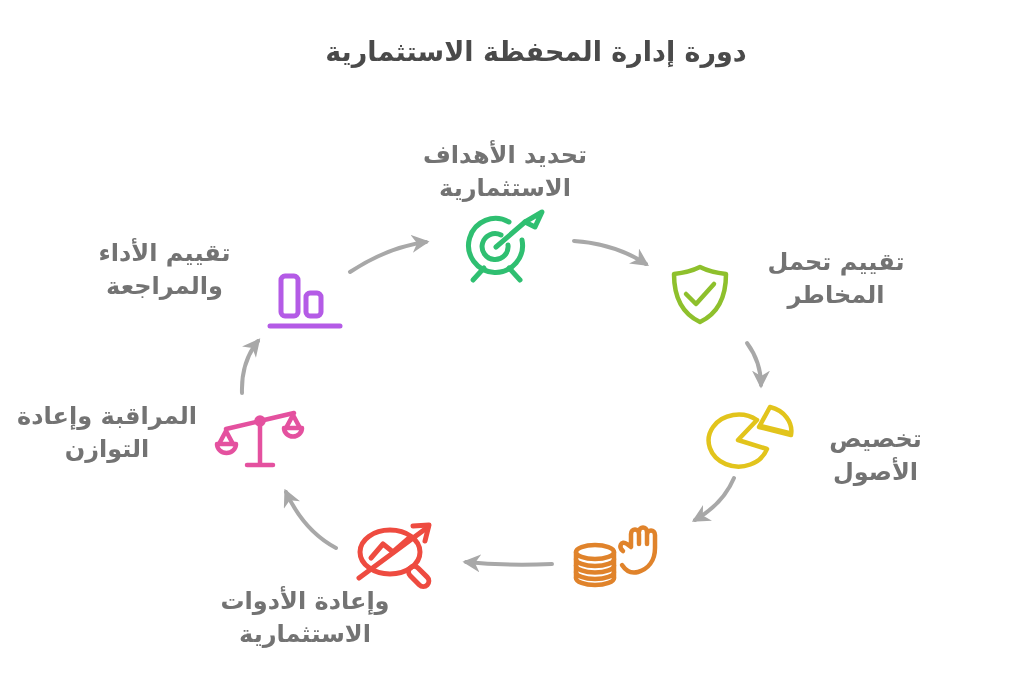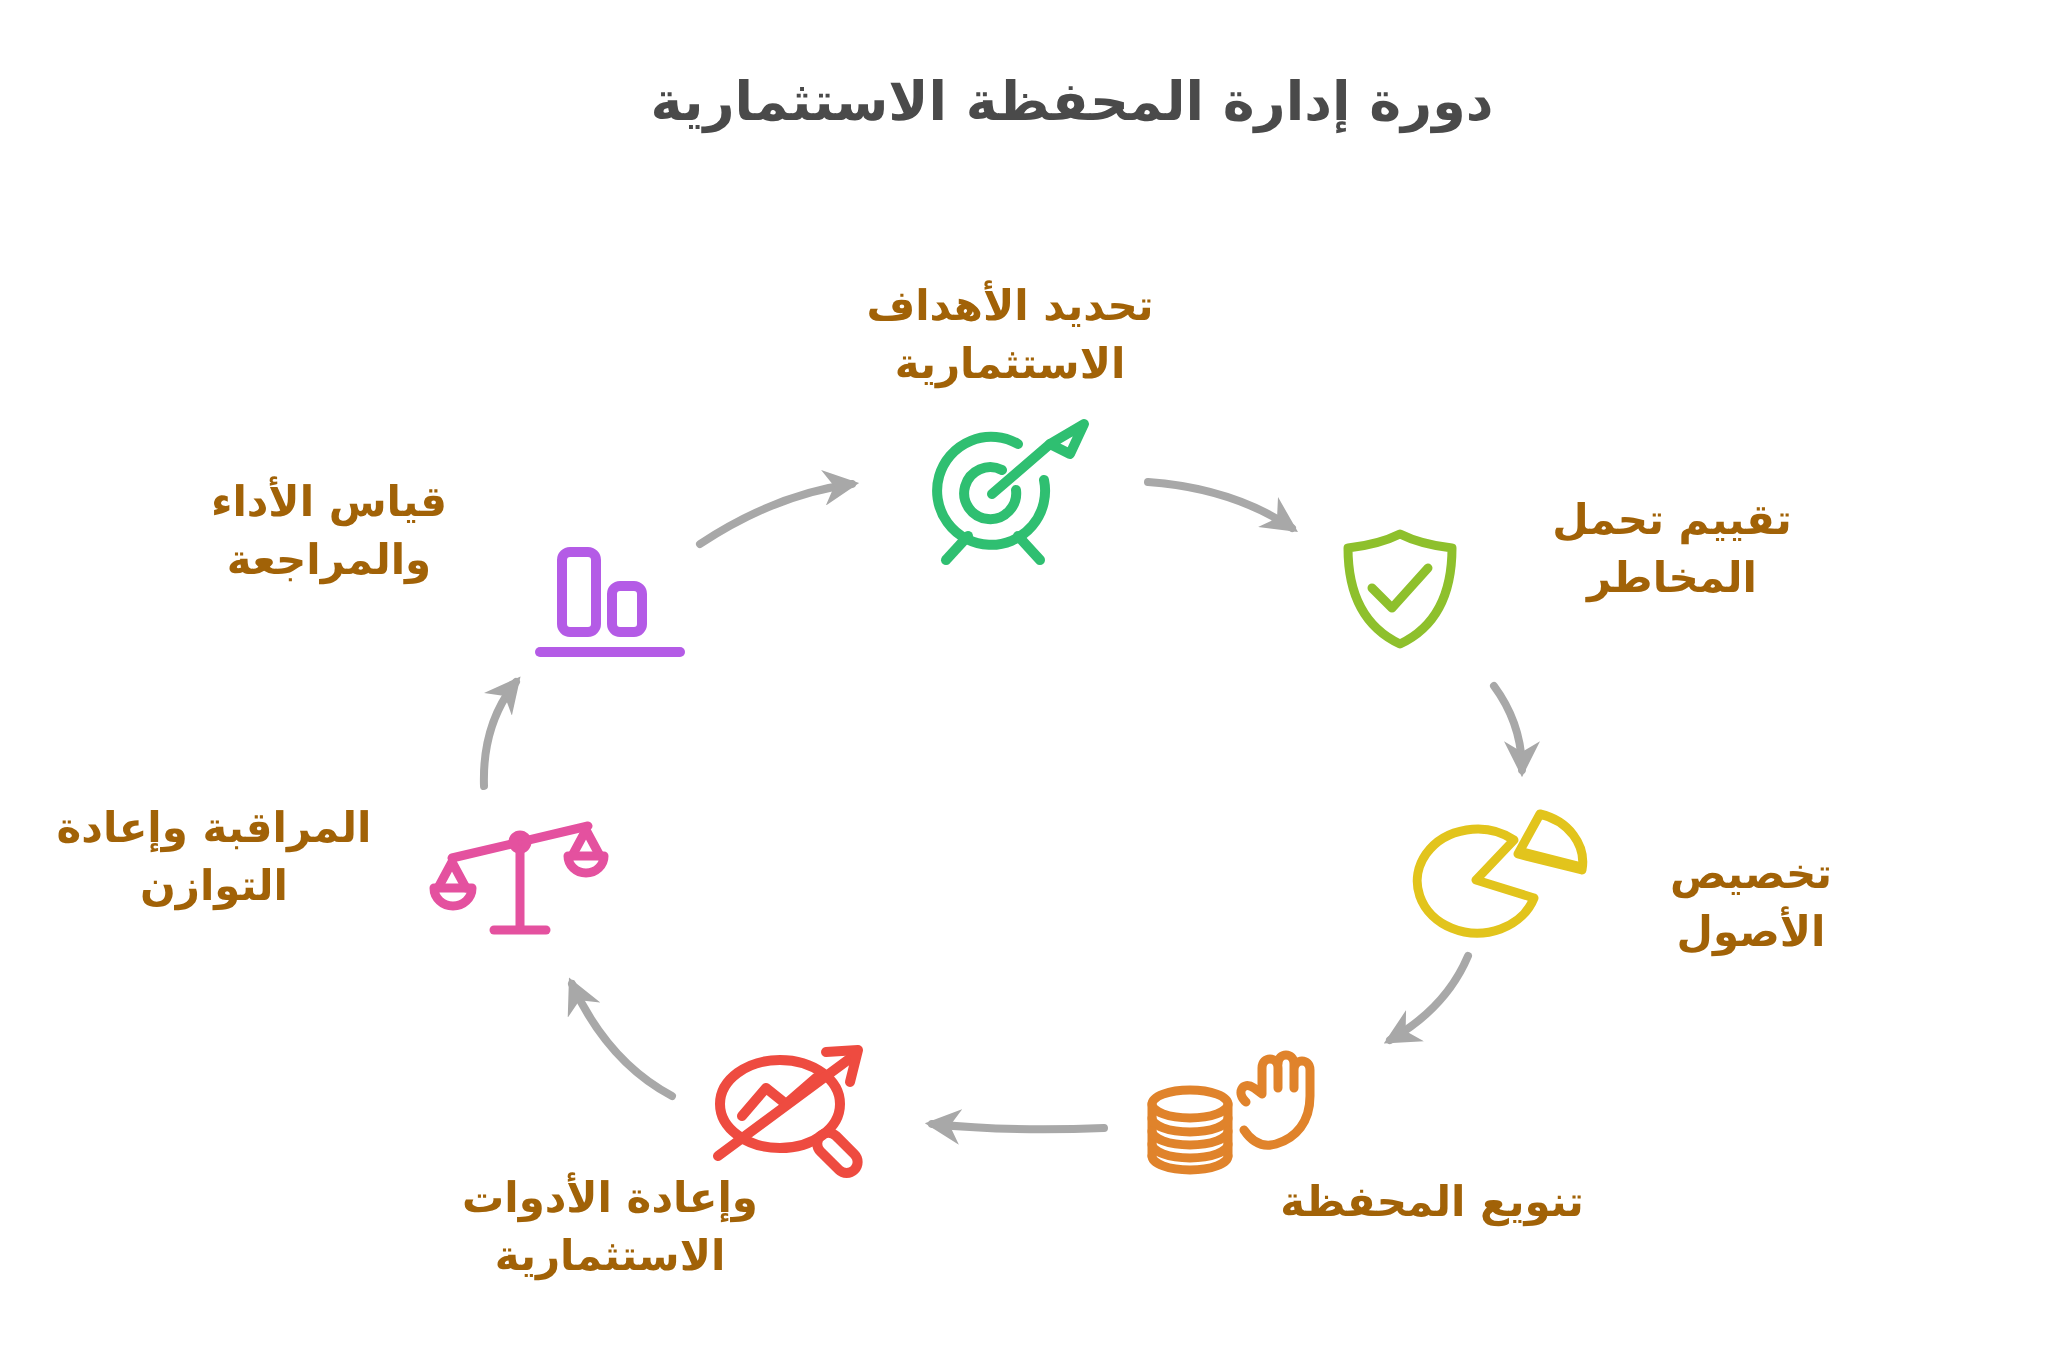--- a/index.html
+++ b/index.html
@@ -6,21 +6,21 @@
   .stage{
     position:relative;width:1024px;height:683px;background:#ffffff;
     font-family:"DejaVu Sans",sans-serif;overflow:hidden;
   }
   .title{
     position:absolute;top:36px;left:0;width:100%;text-align:center;
     direction:rtl;font-size:27px;font-weight:bold;color:#4a4a4a;letter-spacing:0;padding-left:24px;
   }
   .label{
     position:absolute;text-align:center;direction:rtl;font-weight:bold;
-    font-size:21px;line-height:1.38;color:#a16207;white-space:pre-line;
+    font-size:24px;line-height:1.38;color:#737373;white-space:pre-line;
   }
   .icon{position:absolute;}
   .icon svg{display:block;overflow:visible;}
   .arrows{position:absolute;left:0;top:0;pointer-events:none;}
   
   .lbl-1{left:355px;top:139px;width:300px;}
   .lbl-2{left:742px;top:246px;width:188px;}
   .lbl-3{left:803px;top:423px;width:145px;}
   .lbl-4{left:591px;top:587px;width:250px;}
   .lbl-5{left:180px;top:585px;width:250px;}
@@ -90,21 +90,20 @@
   <div class="icon ico-3">
     <svg width="100" height="82" viewBox="0 0 100 82">
       <g fill="none" stroke-width="4.5" stroke-linecap="round" stroke-linejoin="round" stroke="#e2c41c">
         <path d="M38 44 L57 24 A30 26 0 1 0 67 53 Z"></path>
         <path d="M59 31 L70 11 A29 25 0 0 1 91 39 Z"></path>
         <path d="M61 30 L89 37"></path>
       </g>
     </svg>
   </div>
 
-  <div class="label lbl-4">تنويع المحفظة</div>
   <div class="icon ico-4">
     <svg width="96" height="82" viewBox="0 0 96 82">
       <g fill="none" stroke-width="4.5" stroke-linecap="round" stroke-linejoin="round" stroke="#e0832b">
         <ellipse cx="29" cy="38" rx="19" ry="7"></ellipse>
         <path d="M10 38 V64"></path>
         <path d="M48 38 V64"></path>
         <path d="M10 45 A19 7 0 0 0 48 45"></path>
         <path d="M10 51.5 A19 7 0 0 0 48 51.5"></path>
         <path d="M10 58 A19 7 0 0 0 48 58"></path>
         <path d="M10 64 A19 7 0 0 0 48 64"></path>
@@ -137,21 +136,21 @@
         <path d="M44 25 V63"></path>
         <path d="M31 65 H57"></path>
         <path d="M10 31 L3 44 M10 31 L17 44"></path>
         <path d="M1 44 A9.5 9 0 0 0 20 44 Z"></path>
         <path d="M77 15 L70 28 M77 15 L84 28"></path>
         <path d="M68 28 A9 8.5 0 0 0 86 28 Z"></path>
       </g>
     </svg>
   </div>
 
-  <div class="label lbl-7">قياس الأداء
+  <div class="label lbl-7">تقييم الأداء
 والمراجعة</div>
   <div class="icon ico-7">
     <svg width="76" height="64" viewBox="0 0 76 64">
       <g fill="none" stroke-width="5" stroke-linecap="round" stroke-linejoin="round" stroke="#b45be6">
         <rect x="14" y="6" width="17" height="40" rx="4"></rect>
         <rect x="39" y="23" width="15" height="23" rx="4"></rect>
         <path d="M3 56 H73"></path>
       </g>
     </svg>
   </div>

